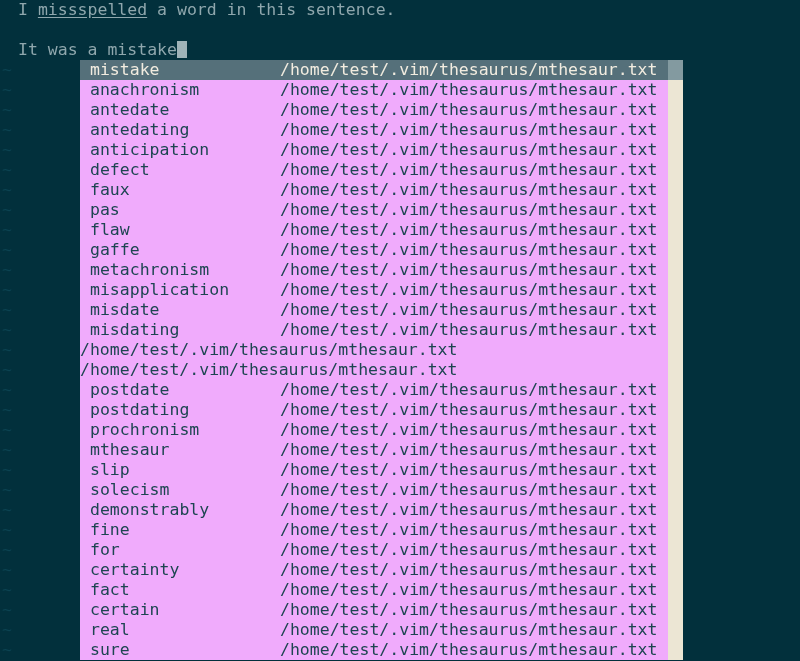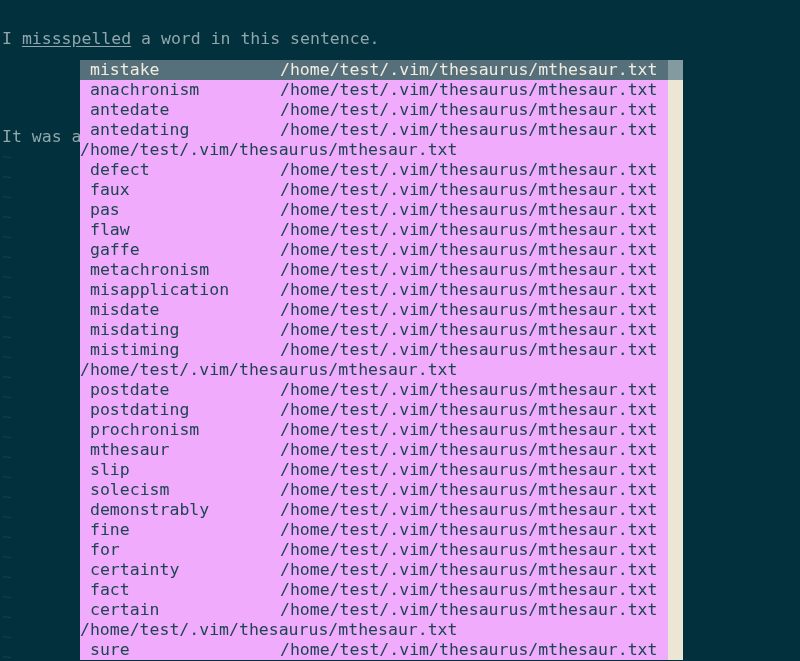--- a/index.html
+++ b/index.html
@@ -30,23 +30,22 @@
     position: absolute;
     top: 0;
     left: 0;
     width: 800px;
     padding: 0;
   }
   .line {
     height: 20px;
     line-height: 20px;
     white-space: pre;
-    padding-left: 2px;
+    padding-left: 18px;
     color: #8fa7ad;
-    margin-top: 29px;
   }
   .line.empty { color: transparent; }
 
   .spell-bad {
     text-decoration: underline;
     text-decoration-color: #8fa7ad;
     text-underline-offset: 2px;
   }
 
   .cursor-block {
@@ -174,45 +173,45 @@
         <div class="tilde-line">~</div>
       </div>
   </div>
 
   <div id="pum">
     <div id="pum-list">
         <div class="pum-row selected"><span class="pum-word">mistake</span><span class="pum-path">/home/test/.vim/thesaurus/mthesaur.txt</span></div>
         <div class="pum-row"><span class="pum-word">anachronism</span><span class="pum-path">/home/test/.vim/thesaurus/mthesaur.txt</span></div>
         <div class="pum-row"><span class="pum-word">antedate</span><span class="pum-path">/home/test/.vim/thesaurus/mthesaur.txt</span></div>
         <div class="pum-row"><span class="pum-word">antedating</span><span class="pum-path">/home/test/.vim/thesaurus/mthesaur.txt</span></div>
-        <div class="pum-row"><span class="pum-path">/home/test/.vim/thesaurus/mthesaur.txt</span></div>
+        <div class="pum-row"><span class="pum-word">anticipation</span><span class="pum-path">/home/test/.vim/thesaurus/mthesaur.txt</span></div>
         <div class="pum-row"><span class="pum-word">defect</span><span class="pum-path">/home/test/.vim/thesaurus/mthesaur.txt</span></div>
         <div class="pum-row"><span class="pum-word">faux</span><span class="pum-path">/home/test/.vim/thesaurus/mthesaur.txt</span></div>
         <div class="pum-row"><span class="pum-word">pas</span><span class="pum-path">/home/test/.vim/thesaurus/mthesaur.txt</span></div>
         <div class="pum-row"><span class="pum-word">flaw</span><span class="pum-path">/home/test/.vim/thesaurus/mthesaur.txt</span></div>
         <div class="pum-row"><span class="pum-word">gaffe</span><span class="pum-path">/home/test/.vim/thesaurus/mthesaur.txt</span></div>
         <div class="pum-row"><span class="pum-word">metachronism</span><span class="pum-path">/home/test/.vim/thesaurus/mthesaur.txt</span></div>
         <div class="pum-row"><span class="pum-word">misapplication</span><span class="pum-path">/home/test/.vim/thesaurus/mthesaur.txt</span></div>
         <div class="pum-row"><span class="pum-word">misdate</span><span class="pum-path">/home/test/.vim/thesaurus/mthesaur.txt</span></div>
         <div class="pum-row"><span class="pum-word">misdating</span><span class="pum-path">/home/test/.vim/thesaurus/mthesaur.txt</span></div>
-        <div class="pum-row"><span class="pum-word">mistiming</span><span class="pum-path">/home/test/.vim/thesaurus/mthesaur.txt</span></div>
+        <div class="pum-row"><span class="pum-path">/home/test/.vim/thesaurus/mthesaur.txt</span></div>
         <div class="pum-row"><span class="pum-path">/home/test/.vim/thesaurus/mthesaur.txt</span></div>
         <div class="pum-row"><span class="pum-word">postdate</span><span class="pum-path">/home/test/.vim/thesaurus/mthesaur.txt</span></div>
         <div class="pum-row"><span class="pum-word">postdating</span><span class="pum-path">/home/test/.vim/thesaurus/mthesaur.txt</span></div>
         <div class="pum-row"><span class="pum-word">prochronism</span><span class="pum-path">/home/test/.vim/thesaurus/mthesaur.txt</span></div>
         <div class="pum-row"><span class="pum-word">mthesaur</span><span class="pum-path">/home/test/.vim/thesaurus/mthesaur.txt</span></div>
         <div class="pum-row"><span class="pum-word">slip</span><span class="pum-path">/home/test/.vim/thesaurus/mthesaur.txt</span></div>
         <div class="pum-row"><span class="pum-word">solecism</span><span class="pum-path">/home/test/.vim/thesaurus/mthesaur.txt</span></div>
         <div class="pum-row"><span class="pum-word">demonstrably</span><span class="pum-path">/home/test/.vim/thesaurus/mthesaur.txt</span></div>
         <div class="pum-row"><span class="pum-word">fine</span><span class="pum-path">/home/test/.vim/thesaurus/mthesaur.txt</span></div>
         <div class="pum-row"><span class="pum-word">for</span><span class="pum-path">/home/test/.vim/thesaurus/mthesaur.txt</span></div>
         <div class="pum-row"><span class="pum-word">certainty</span><span class="pum-path">/home/test/.vim/thesaurus/mthesaur.txt</span></div>
         <div class="pum-row"><span class="pum-word">fact</span><span class="pum-path">/home/test/.vim/thesaurus/mthesaur.txt</span></div>
         <div class="pum-row"><span class="pum-word">certain</span><span class="pum-path">/home/test/.vim/thesaurus/mthesaur.txt</span></div>
-        <div class="pum-row"><span class="pum-path">/home/test/.vim/thesaurus/mthesaur.txt</span></div>
+        <div class="pum-row"><span class="pum-word">real</span><span class="pum-path">/home/test/.vim/thesaurus/mthesaur.txt</span></div>
         <div class="pum-row"><span class="pum-word">sure</span><span class="pum-path">/home/test/.vim/thesaurus/mthesaur.txt</span></div>
       </div>
     <div id="pum-scroll">
       <div id="pum-scroll-track-top"></div>
       <div id="pum-scroll-thumb"></div>
     </div>
   </div>
 
 </div>
 

